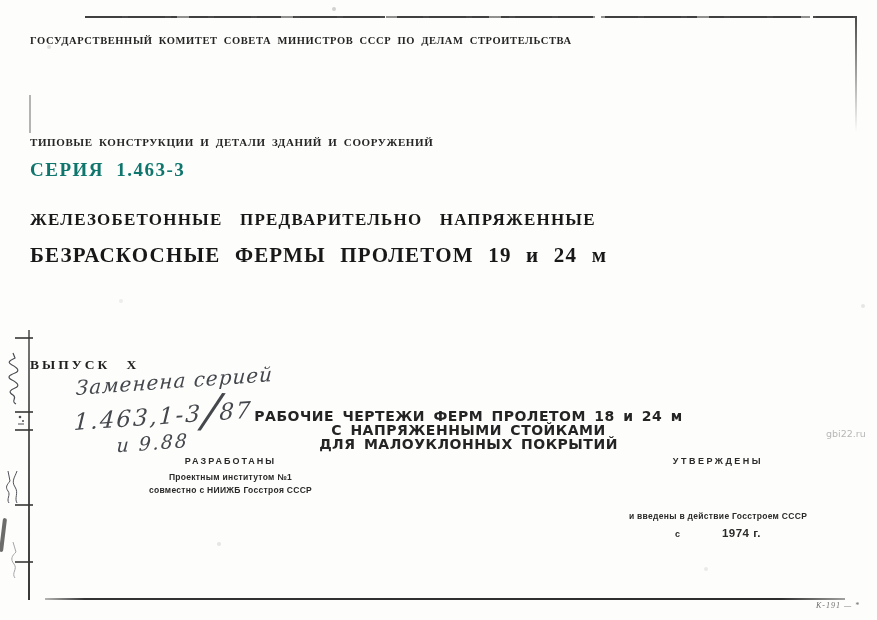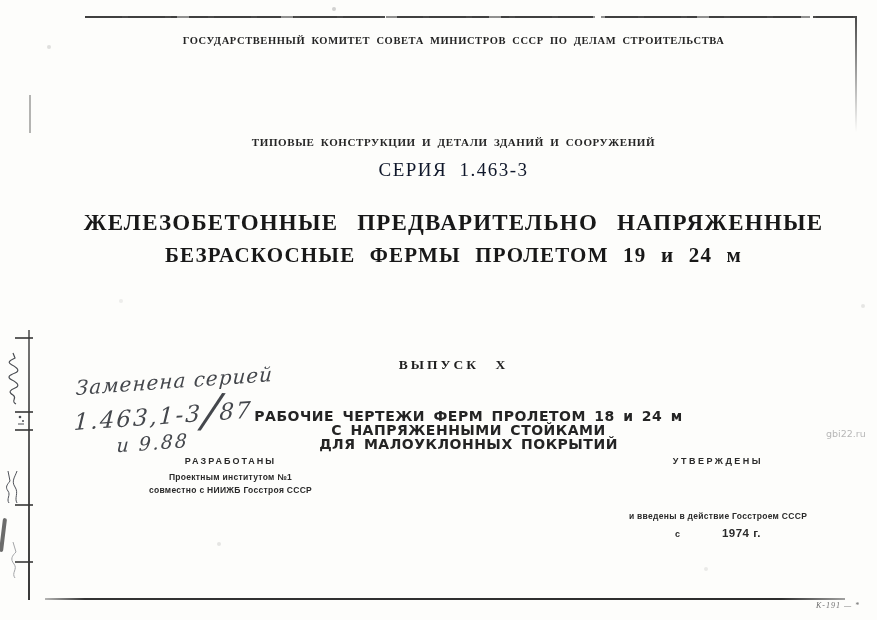--- a/index.html
+++ b/index.html
@@ -31,28 +31,28 @@
   .speckles { left:0; top:0; width:2px; height:2px; border-radius:50%;
     box-shadow: 48px 46px 0 1px rgba(120,120,120,.22),
                 333px 8px 0 1px rgba(100,100,100,.28),
                 862px 305px 0 1px rgba(130,130,130,.18),
                 218px 543px 0 1px rgba(120,120,120,.18),
                 705px 568px 0 1px rgba(130,130,130,.15),
                 120px 300px 0 1px rgba(140,140,140,.14); }
   .rot90 { transform:rotate(-90deg); transform-origin:left top; }
 
   
-  .centerline { left:30px; right:0; text-align:center; }
+  .centerline { left:30px; right:0; text-align:left; }
   .doc-header { top:35px; font-size:10.5px; font-weight:bold; letter-spacing:.6px;
     word-spacing:3px; color:#242424; }
   .type-line  { top:136px; font-size:11px; font-weight:bold; letter-spacing:.6px;
     word-spacing:3px; color:#262626; }
-  .series     { top:159px; font-size:19px; font-weight:normal; letter-spacing:1.5px;
-    word-spacing:6px; color:#0f172a; }
-  .title-1    { top:210px; font-size:23px; font-weight:bold; letter-spacing:1.2px;
+  .series     { top:159px; font-size:19px; font-weight:bold; letter-spacing:1.5px;
+    word-spacing:6px; color:#0f766e; }
+  .title-1    { top:210px; font-size:17px; font-weight:bold; letter-spacing:1.2px;
     word-spacing:12px; color:#181818; }
   .title-2    { top:243px; font-size:21px; font-weight:bold; letter-spacing:1.2px;
     word-spacing:8px; color:#181818; }
   .subtitle   { top:287px; font-size:12.5px; font-weight:bold; letter-spacing:1.3px;
     word-spacing:5px; color:#222; }
   .issue      { top:357px; font-size:13.5px; font-weight:bold; letter-spacing:3px;
     word-spacing:10px; color:#1f1f1f; }
   .issue-desc { top:409px; left:60px; right:0; text-align:center;
     font-family:"DejaVu Sans", sans-serif; font-size:14px; font-weight:bold;
     letter-spacing:.5px; word-spacing:3px; line-height:14px; color:#242424; }

